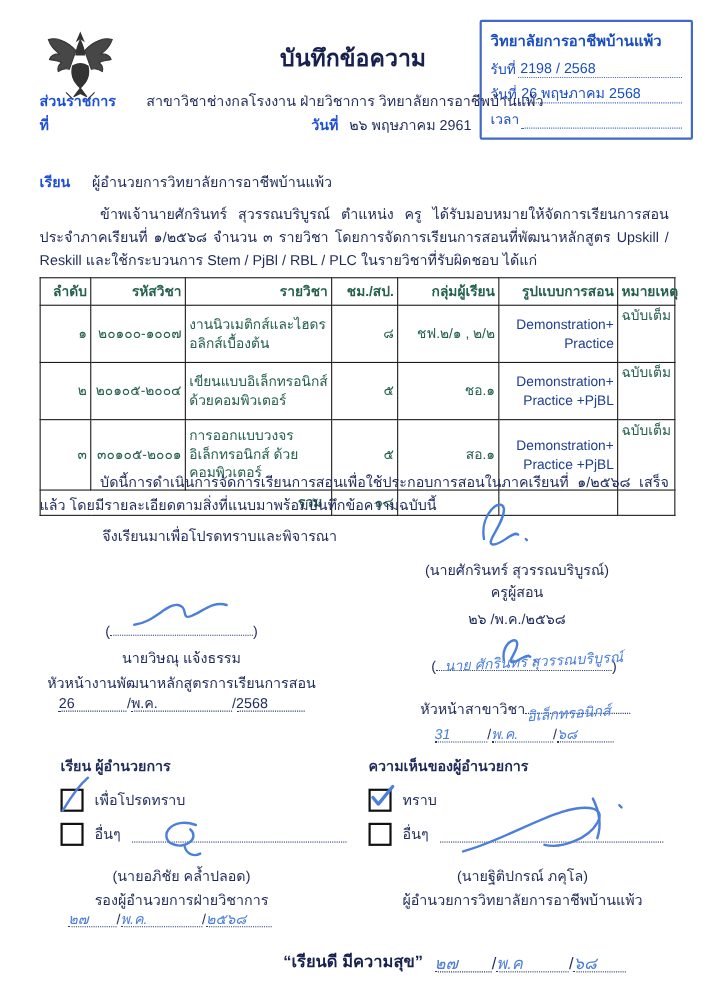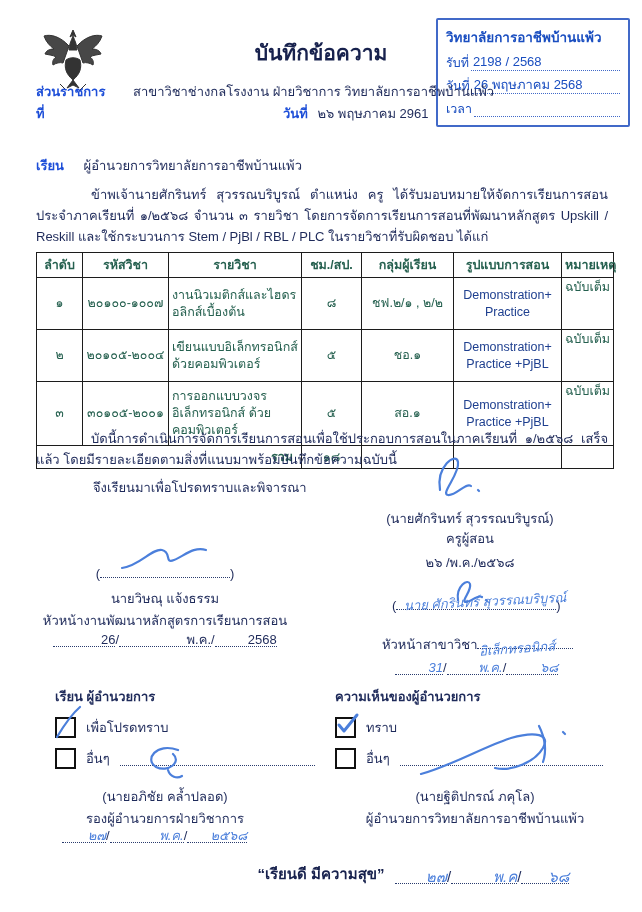--- a/index.html
+++ b/index.html
@@ -18,27 +18,27 @@
   #stamp-title{font-weight:bold;font-size:13.5px;}
   
   .lbl{font-weight:bold;color:#1d4ed8;}
   .meta-line{left:36px;right:34px;line-height:1.2;}
   
   .para{left:36px;width:572px;line-height:21px;text-align:justify;}
   
   #course-table{position:absolute;left:36px;top:252px;border-collapse:collapse;table-layout:fixed;width:577px;
                 font-size:12.5px;color:#25604f;}
   #course-table td,#course-table th{border:1.6px solid #1c1c1c;padding:1px 3px;vertical-align:middle;
-                text-align:center;line-height:1.35;font-weight:normal;}
+                text-align:right;line-height:1.35;font-weight:normal;}
   #course-table th{font-weight:600;color:#25604f;height:22px;}
   #course-table td.subject{text-align:left;}
   #course-table td.method{color:#1e3f8f;}
   #course-table td.total-lbl{text-align:right;font-weight:bold;padding-right:8px;}
   
-  .dseg{display:inline-block;border-bottom:1.5px dotted #2a3c6e;text-align:right;line-height:13px;}
+  .dseg{display:inline-block;border-bottom:1.5px dotted #2a3c6e;text-align:left;line-height:13px;}
   .dfill{flex:1;border-bottom:1.5px dotted #2a3c6e;}
   
   .hand{color:#4b7fdb;font-style:italic;}
   .sig-svg{position:absolute;overflow:visible;}
   .sig-svg path,.sig-svg polyline{fill:none;stroke:#4b7fdb;stroke-width:2.2;stroke-linecap:round;stroke-linejoin:round;}
   
   .cbrow{display:flex;align-items:center;gap:10px;margin-top:10px;}
   .cbox{width:17px;height:17px;border:2.6px solid #111;position:relative;flex:none;background:#fff;}
   .cbox svg{position:absolute;overflow:visible;}
   

